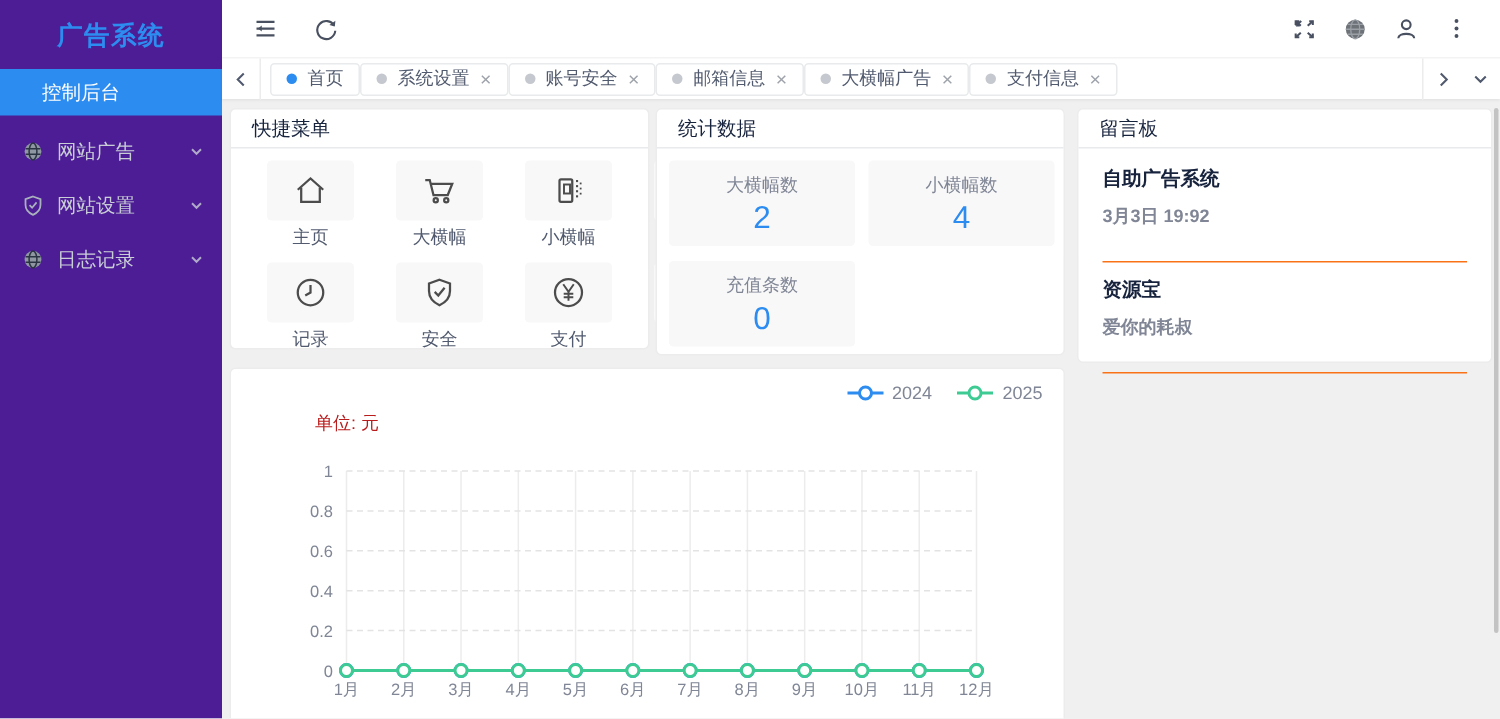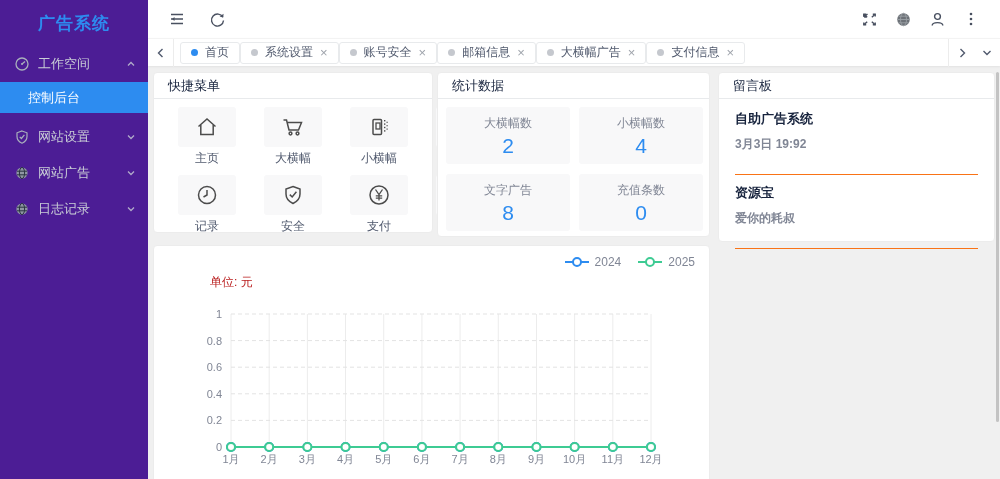--- a/index.html
+++ b/index.html
@@ -85,61 +85,48 @@
   svg { display:block; }
 </style>
 </head>
 <body>
 
 <div class="app">
 
   <aside class="sidebar">
     <div class="logo">广告系统</div>
 
-    <div class="menu-item">
-      <span class="mi-icon">
-        <svg width="16" height="16" viewBox="0 0 16 16">
-            <circle cx="8" cy="8" r="6" fill="none" stroke="#a9b1bc" stroke-width="1.3"></circle>
-            <path d="M8 8 L11 5.4" stroke="#a9b1bc" stroke-width="1.3" fill="none"></path>
-            <circle cx="8" cy="8" r="1" fill="#a9b1bc"></circle>
-          </svg>
-      </span>
-      <span class="mi-label">工作空间</span>
-      <svg class="mi-caret" viewBox="0 0 10 10">
-          <polyline points="2,6.5 5,3.5 8,6.5" fill="none" stroke="#c9ced6" stroke-width="1.3"></polyline>
-        </svg>
-    </div>
 
     <div class="submenu-item active">
       <span>控制后台</span>
     </div>
     <div class="menu-gap"></div>
-
-    <div class="menu-item">
-      <span class="mi-icon">
-        <svg width="16" height="16" viewBox="0 0 16 16">
-            <path d="M8 2 L13 3.8 V7.5 C13 10.8 11 12.9 8 14.2 C5 12.9 3 10.8 3 7.5 V3.8 Z" fill="none" stroke="#a9b1bc" stroke-width="1.2"></path>
-            <polyline points="5.7,7.8 7.4,9.5 10.4,5.9" fill="none" stroke="#a9b1bc" stroke-width="1.2"></polyline>
-          </svg>
-      </span>
-      <span class="mi-label">网站设置</span>
-      <svg class="mi-caret" viewBox="0 0 10 10">
-          <polyline points="2,3.5 5,6.5 8,3.5" fill="none" stroke="#c9ced6" stroke-width="1.3"></polyline>
-        </svg>
-    </div>
 
     <div class="menu-item">
       <span class="mi-icon">
         <svg width="16" height="16" viewBox="0 0 16 16">
             <circle cx="8" cy="8" r="5.6" fill="#8f97a3"></circle>
             <path d="M3 6.2 H13 M3 9.8 H13" stroke="#2b3442" stroke-width="1"></path>
             <ellipse cx="8" cy="8" rx="2.6" ry="5.6" fill="none" stroke="#2b3442" stroke-width="1"></ellipse>
           </svg>
       </span>
       <span class="mi-label">网站广告</span>
+      <svg class="mi-caret" viewBox="0 0 10 10">
+          <polyline points="2,3.5 5,6.5 8,3.5" fill="none" stroke="#c9ced6" stroke-width="1.3"></polyline>
+        </svg>
+    </div>
+
+    <div class="menu-item">
+      <span class="mi-icon">
+        <svg width="16" height="16" viewBox="0 0 16 16">
+            <path d="M8 2 L13 3.8 V7.5 C13 10.8 11 12.9 8 14.2 C5 12.9 3 10.8 3 7.5 V3.8 Z" fill="none" stroke="#a9b1bc" stroke-width="1.2"></path>
+            <polyline points="5.7,7.8 7.4,9.5 10.4,5.9" fill="none" stroke="#a9b1bc" stroke-width="1.2"></polyline>
+          </svg>
+      </span>
+      <span class="mi-label">网站设置</span>
       <svg class="mi-caret" viewBox="0 0 10 10">
           <polyline points="2,3.5 5,6.5 8,3.5" fill="none" stroke="#c9ced6" stroke-width="1.3"></polyline>
         </svg>
     </div>
 
     <div class="menu-item">
       <span class="mi-icon">
         <svg width="16" height="16" viewBox="0 0 16 16">
             <circle cx="8" cy="8" r="5.6" fill="#8f97a3"></circle>
             <path d="M3 6.2 H13 M3 9.8 H13" stroke="#2b3442" stroke-width="1"></path>
@@ -353,24 +340,20 @@
       <div class="card" id="card-stats">
         <div class="card-title">统计数据</div>
         <div class="stats-grid">
           <div class="stat-box">
             <div class="stat-label">大横幅数</div>
             <div class="stat-value">2</div>
           </div>
           <div class="stat-box">
             <div class="stat-label">小横幅数</div>
             <div class="stat-value">4</div>
-          </div>
-          <div class="stat-box">
-            <div class="stat-label">文字广告</div>
-            <div class="stat-value">8</div>
           </div>
           <div class="stat-box">
             <div class="stat-label">充值条数</div>
             <div class="stat-value">0</div>
           </div>
         </div>
       </div>
 
       <div class="card" id="card-msg">
         <div class="card-title">留言板</div>

